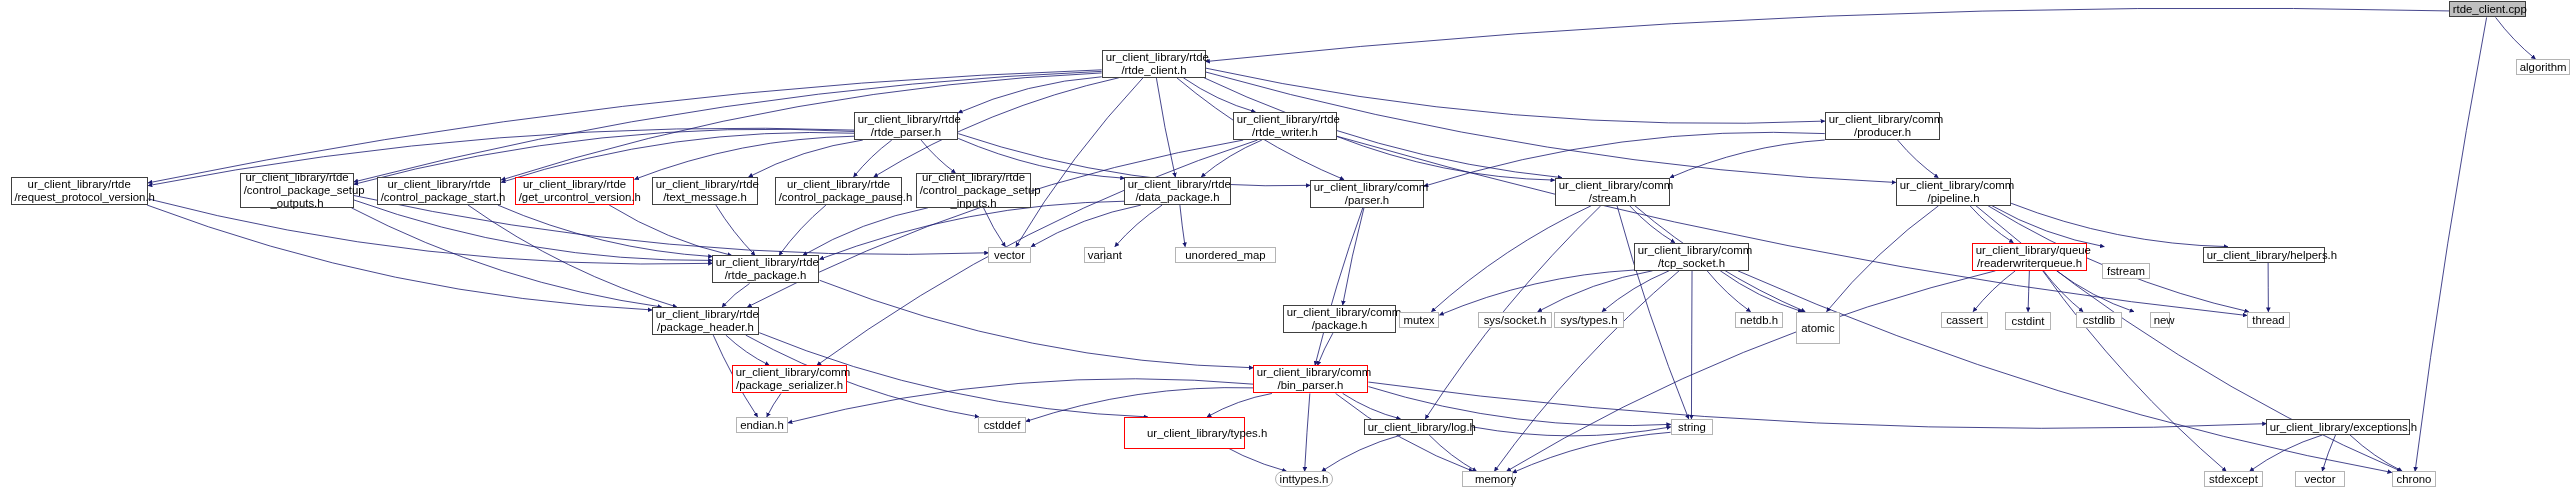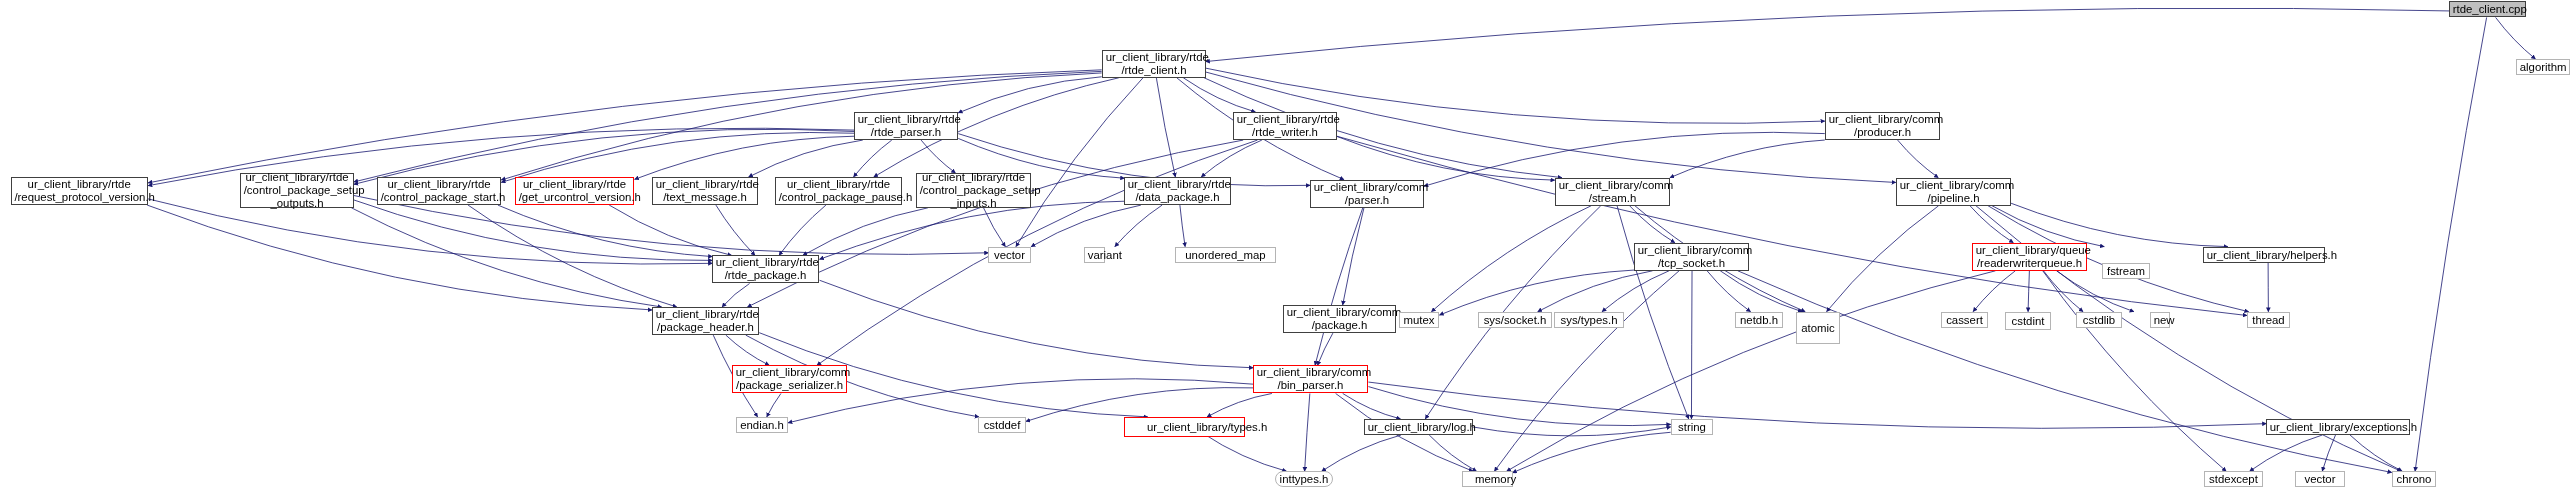--- a/index.html
+++ b/index.html
@@ -230,21 +230,21 @@
       <div class="gnode system" style="left: 2068px; top: 312px; width: 46px; height: 16px; margin-left: 8px;"><span class="nlabel">cstdlib</span></div>
       <div class="gnode system" style="left: 2131px; top: 312px; width: 20px; height: 16px; margin-left: 19px;"><span class="nlabel">new</span></div>
       <div class="gnode system" style="left: 2247px; top: 312px; width: 43px; height: 16px;"><span class="nlabel">thread</span></div>
       <div class="gnode missing" style="left: 732px; top: 365px; width: 115px; height: 28px;"><span class="nlabel">ur_client_library/comm
 /package_serializer.h</span></div>
       <div class="gnode missing" style="left: 1253px; top: 365px; width: 115px; height: 28px;"><span class="nlabel">ur_client_library/comm
 /bin_parser.h</span></div>
       <div class="gnode local" style="left: 2266px; top: 419px; width: 144px; height: 16px; text-align: center;"><span class="nlabel">ur_client_library/exceptions.h</span></div>
       <div class="gnode system" style="left: 736px; top: 417px; width: 52px; height: 16px;"><span class="nlabel">endian.h</span></div>
       <div class="gnode system" style="left: 978px; top: 417px; width: 48px; height: 16px;"><span class="nlabel">cstddef</span></div>
-      <div class="gnode missing" style="left: 1124px; top: 417px; width: 121px; height: 20px; padding-left: 22px;"><span class="nlabel">ur_client_library/types.h</span></div>
+      <div class="gnode missing" style="left: 1124px; top: 417px; width: 121px; height: 32px; padding-left: 22px;"><span class="nlabel">ur_client_library/types.h</span></div>
       <div class="gnode local" style="left: 1364px; top: 419px; width: 109px; height: 16px;"><span class="nlabel">ur_client_library/log.h</span></div>
       <div class="gnode system" style="left: 1671px; top: 419px; width: 42px; height: 16px;"><span class="nlabel">string</span></div>
       <div class="gnode system" style="left: 1275px; top: 471px; width: 58px; height: 16px; border-radius: 8px;"><span class="nlabel">inttypes.h</span></div>
       <div class="gnode system" style="left: 1462px; top: 471px; width: 51px; height: 16px; padding-left: 12px;"><span class="nlabel">memory</span></div>
       <div class="gnode system" style="left: 2204px; top: 471px; width: 59px; height: 16px;"><span class="nlabel">stdexcept</span></div>
       <div class="gnode system" style="left: 2295px; top: 471px; width: 50px; height: 16px;"><span class="nlabel">vector</span></div>
       <div class="gnode system" style="left: 2392px; top: 471px; width: 44px; height: 16px;"><span class="nlabel">chrono</span></div>
     </div>
 </div>
 

